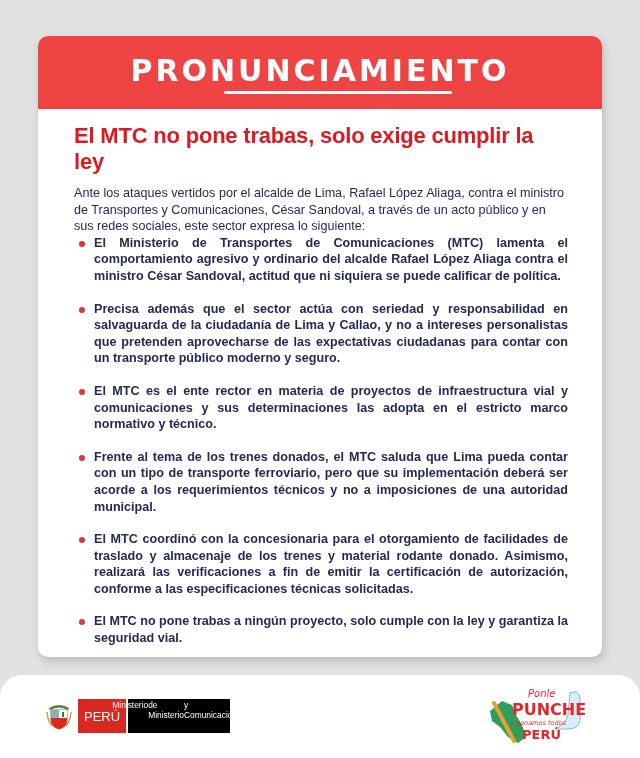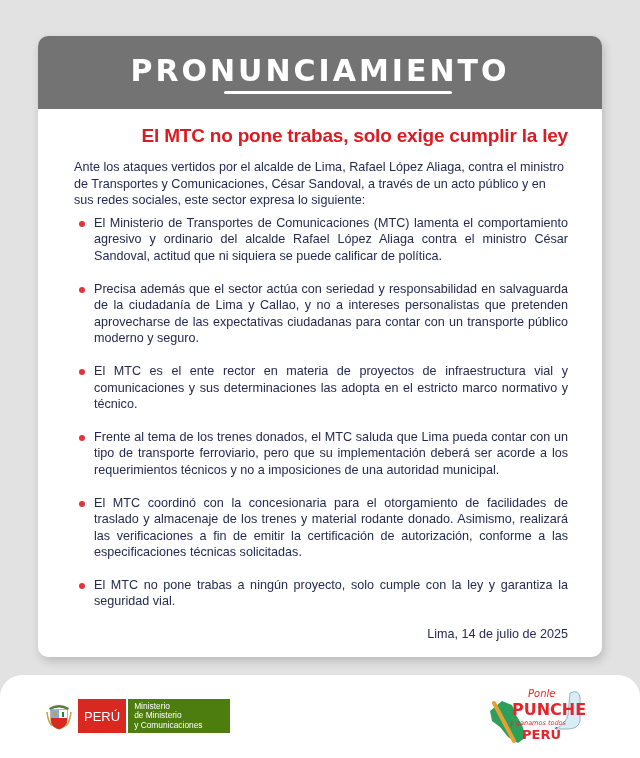--- a/index.html
+++ b/index.html
@@ -13,21 +13,21 @@
       position: absolute;
       left: 38px; top: 36px;
       width: 564px; height: 621px;
       background: #ffffff;
       border-radius: 10px;
       box-shadow: 2px 4px 10px rgba(0,0,0,0.18);
       overflow: hidden;
     }
     .card-header {
       height: 73px;
-      background: #737373;
+      background: #ef4444;
       display: flex; align-items: center; justify-content: center;
       position: relative;
     }
     .header-title {
       color: #ffffff;
       font-family: "DejaVu Sans", sans-serif;
       font-weight: bold;
       font-size: 30px;
       letter-spacing: 3px;
       position: relative;
@@ -40,30 +40,30 @@
       background: #ffffff;
       border-radius: 2px;
     }
     .card-body {
       padding: 14px 34px 0 36px;
       color: #252a52;
       font-size: 12.6px;
       line-height: 16.6px;
     }
     .headline {
-      text-align: right;
+      text-align: left;
       color: #dc1a22;
       font-weight: bold;
-      font-size: 19px;
+      font-size: 22px;
       line-height: 26px;
       letter-spacing: -0.2px;
       margin-bottom: 10px;
     }
-    .intro { margin-bottom: 6px; }
-    .bullet-list { list-style: none; }
+    .intro { margin-bottom: 0; }
+    .bullet-list { list-style: none; font-weight: bold; }
     .bullet {
       position: relative;
       padding-left: 20px;
       text-align: justify;
       margin-bottom: 16px;
     }
     .bullet-dot {
       position: absolute;
       left: 5px; top: 6px;
       width: 6px; height: 6px;
@@ -95,29 +95,29 @@
     }
     .peru-block {
       background: #d8281f;
       color: #fff;
       height: 34px;
       padding: 0 6px;
       display: flex; align-items: center;
       font-size: 13px;
     }
     .ministry-block {
-      background: #4d7c0f;
+      background: #000000;
       color: #fff;
       height: 34px;
       width: 104px;
       padding: 2px 6px;
       font-size: 8.4px;
       line-height: 9.6px;
       border-left: 2px solid #fff;
-      display: flex; flex-direction: column; justify-content: center;
+      display: flex; justify-content: center;
     }
     .campaign-logo {
       position: absolute;
       left: 482px; top: 6px;
       width: 110px; height: 70px;
     }
   </style>
 </head>
 <body>
 

